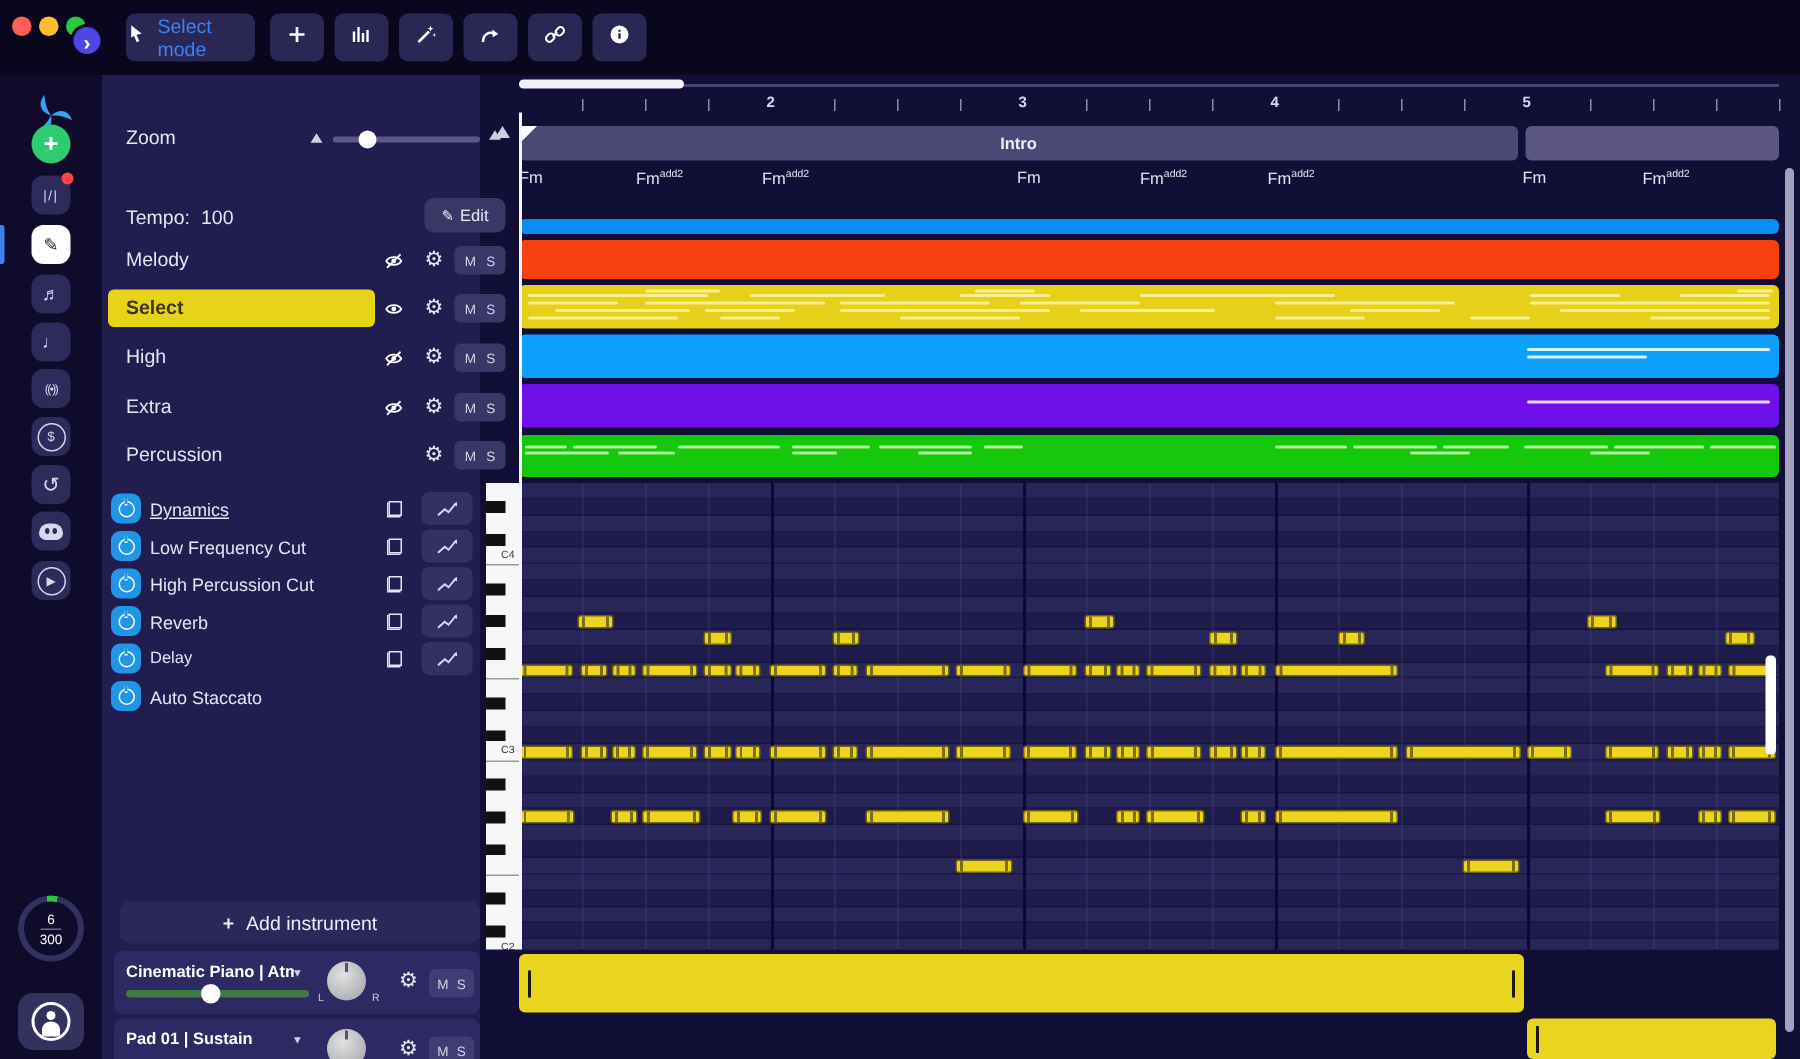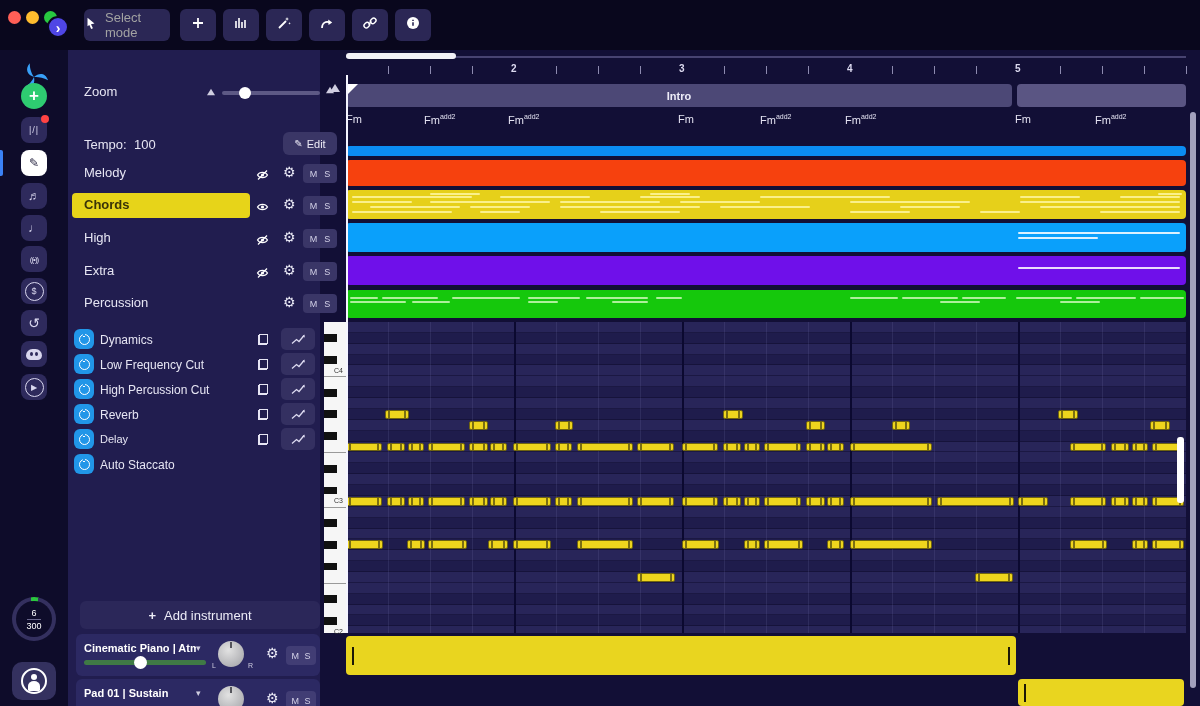--- a/index.html
+++ b/index.html
@@ -10,21 +10,21 @@
   
   #topbar{left:0;top:0;width:1200px;height:50px;background:#09071d;}
   #rail{left:0;top:50px;width:68px;height:656px;background:#0e0c2a;}
   #panel{left:68px;top:50px;width:252px;height:656px;background:#211d4f;}
   #main{left:320px;top:50px;width:880px;height:656px;background:#120f36;}
   
   .dot{width:13px;height:13px;border-radius:50%;top:11px;}
   #expand{left:47px;top:16px;width:22px;height:22px;border-radius:50%;background:#4f46e5;
           color:#fff;font-size:14px;font-weight:bold;text-align:center;line-height:21px;border:2px solid #0a081f;box-sizing:border-box;}
   .tbtn{top:9px;height:32px;background:#2b2755;border-radius:6px;display:flex;align-items:center;justify-content:center;gap:7px;}
-  .tbtn span.lbl{font-size:13px;color:#a3a3a3;}
+  .tbtn span.lbl{font-size:13px;color:#3b82f6;}
   
   .railbtn{left:21px;width:26px;height:26px;border-radius:8px;background:#2e2a5c;color:#d9d7ee;
            display:flex;align-items:center;justify-content:center;font-size:12px;}
   .railbtn.white{background:#fff;color:#1c1a38;}
   .railbtn.green{background:#2ecc71;color:#fff;font-size:17px;font-weight:bold;border-radius:50%;}
   .badge{position:absolute;right:-2px;top:-2px;width:8px;height:8px;border-radius:50%;background:#ff4343;}
   #active-mark{left:0;width:3px;height:26px;background:#3b82f6;border-radius:0 2px 2px 0;}
   .circle-glyph{width:17px;height:17px;border:1.4px solid #d9d7ee;border-radius:50%;display:flex;align-items:center;justify-content:center;font-size:9px;}
   .discord-blob{width:16px;height:11px;background:#d9d7ee;border-radius:7px 7px 5px 5px;position:relative;}
   .discord-blob i{position:absolute;top:3px;width:3px;height:4px;border-radius:50%;background:#2e2a5c;}
@@ -179,21 +179,21 @@
             <line x1="1.5" y1="10.5" x2="10.5" y2="1.5" stroke="#fff" stroke-width="1.2"></line>
           </svg></div>
         <div class="abs gear" style="left: 215px; top: 5px;">⚙</div>
         <div class="abs ms" style="left: 235px; top: 4px;">
           <span>M</span>
           <span>S</span>
         </div>
       </div>
       <div class="abs trackrow" style="top: 192px;">
         <div class="abs sel-pill"></div>
-        <div class="abs trackname" style="color: rgb(58, 52, 8); font-weight: bold;">Chords</div>
+        <div class="abs trackname" style="color: rgb(58, 52, 8); font-weight: bold;">Select</div>
         <div class="abs" style="left: 188px; top: 7px;"><svg width="13" height="12" viewBox="0 0 12 12">
             <path d="M1 6 C3 2.5 9 2.5 11 6 C9 9.5 3 9.5 1 6 Z" fill="none" stroke="#fff" stroke-width="1.2"></path>
             <circle cx="6" cy="6" r="1.6" fill="#fff"></circle>
           </svg></div>
         <div class="abs gear" style="left: 215px; top: 5px;">⚙</div>
         <div class="abs ms" style="left: 235px; top: 4px;">
           <span>M</span>
           <span>S</span>
         </div>
       </div>
@@ -230,21 +230,21 @@
           <span>M</span>
           <span>S</span>
         </div>
       </div>
     </div>
   <div id="effects">
       <div class="abs" style="left: 68px; top: 329px; width: 252px; height: 22px;">
         <div class="abs pwr" style="left: 6px; top: 0px;">
           <i></i>
         </div>
-        <div class="abs" style="left: 32px; top: 4px; font-size: 12px;">Dynamics</div>
+        <div class="abs" style="left: 32px; top: 4px; font-size: 12px; text-decoration: underline;">Dynamics</div>
         <div class="abs copy-ic" style="left: 190px; top: 5px;"></div>
         <div class="abs curve-btn" style="left: 213px; top: -1px;">
           <svg width="15" height="12" viewBox="0 0 15 12">
             <path d="M1 10.5 L5.5 6.5 L8 8.5 L13 2.5" fill="none" stroke="#dcdaf0" stroke-width="1.3"></path>
             <path d="M13.5 1.5l.3 3-2.7-1z" fill="#dcdaf0"></path>
           </svg>
         </div>
       </div>
       <div class="abs" style="left: 68px; top: 354px; width: 252px; height: 22px;">
         <div class="abs pwr" style="left: 6px; top: 0px;">

